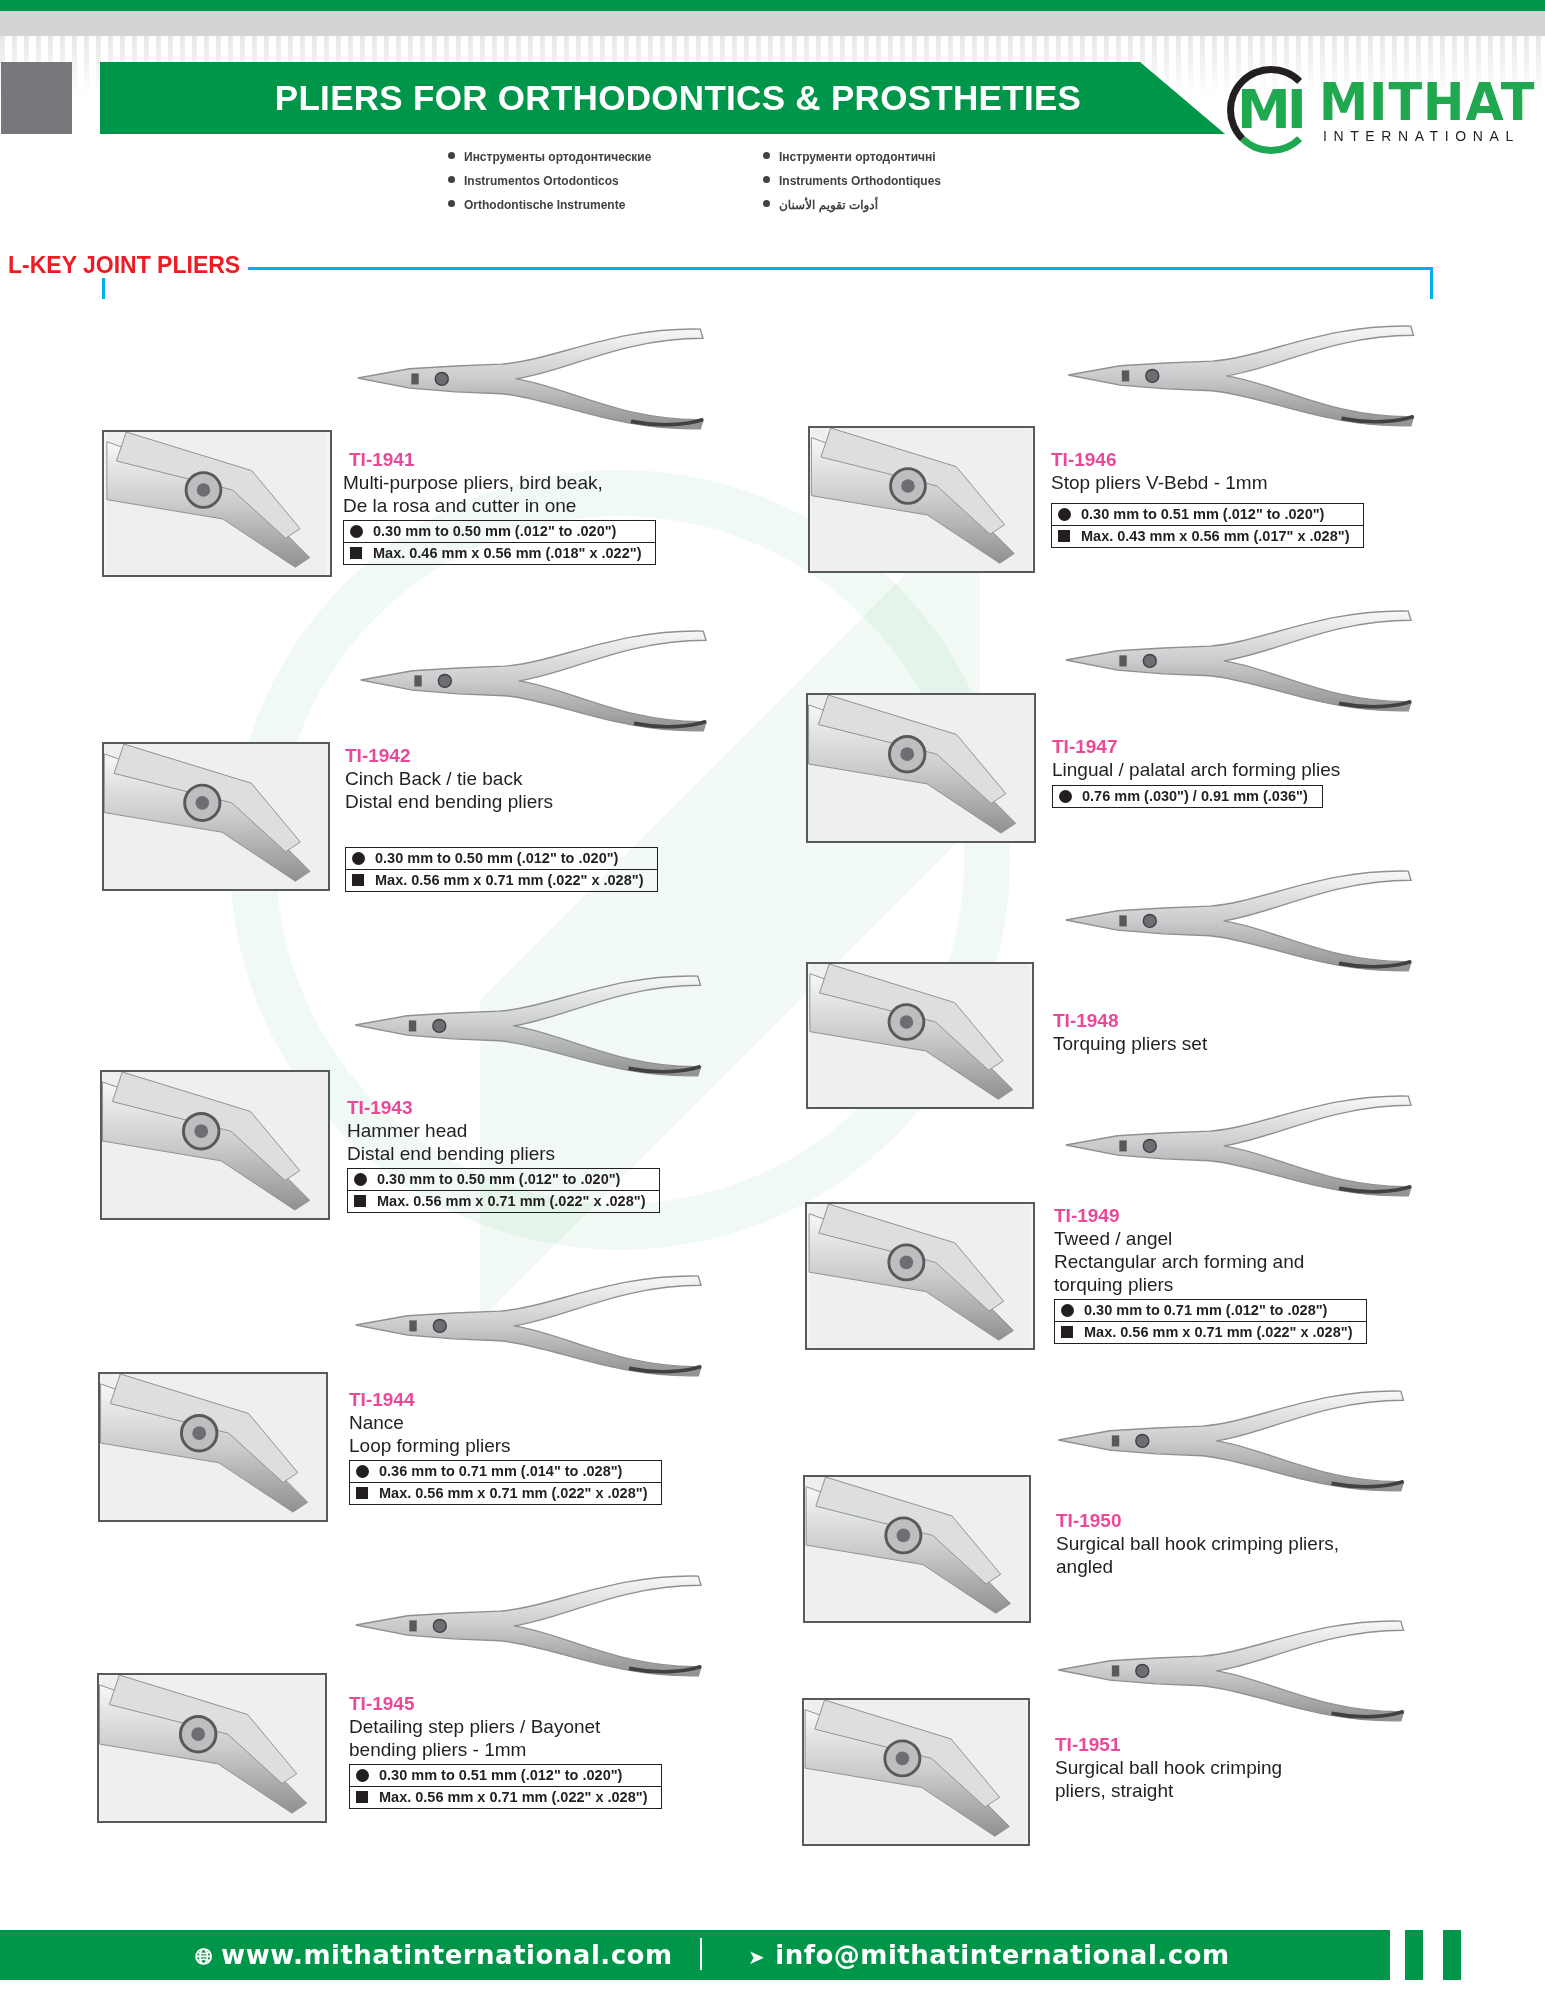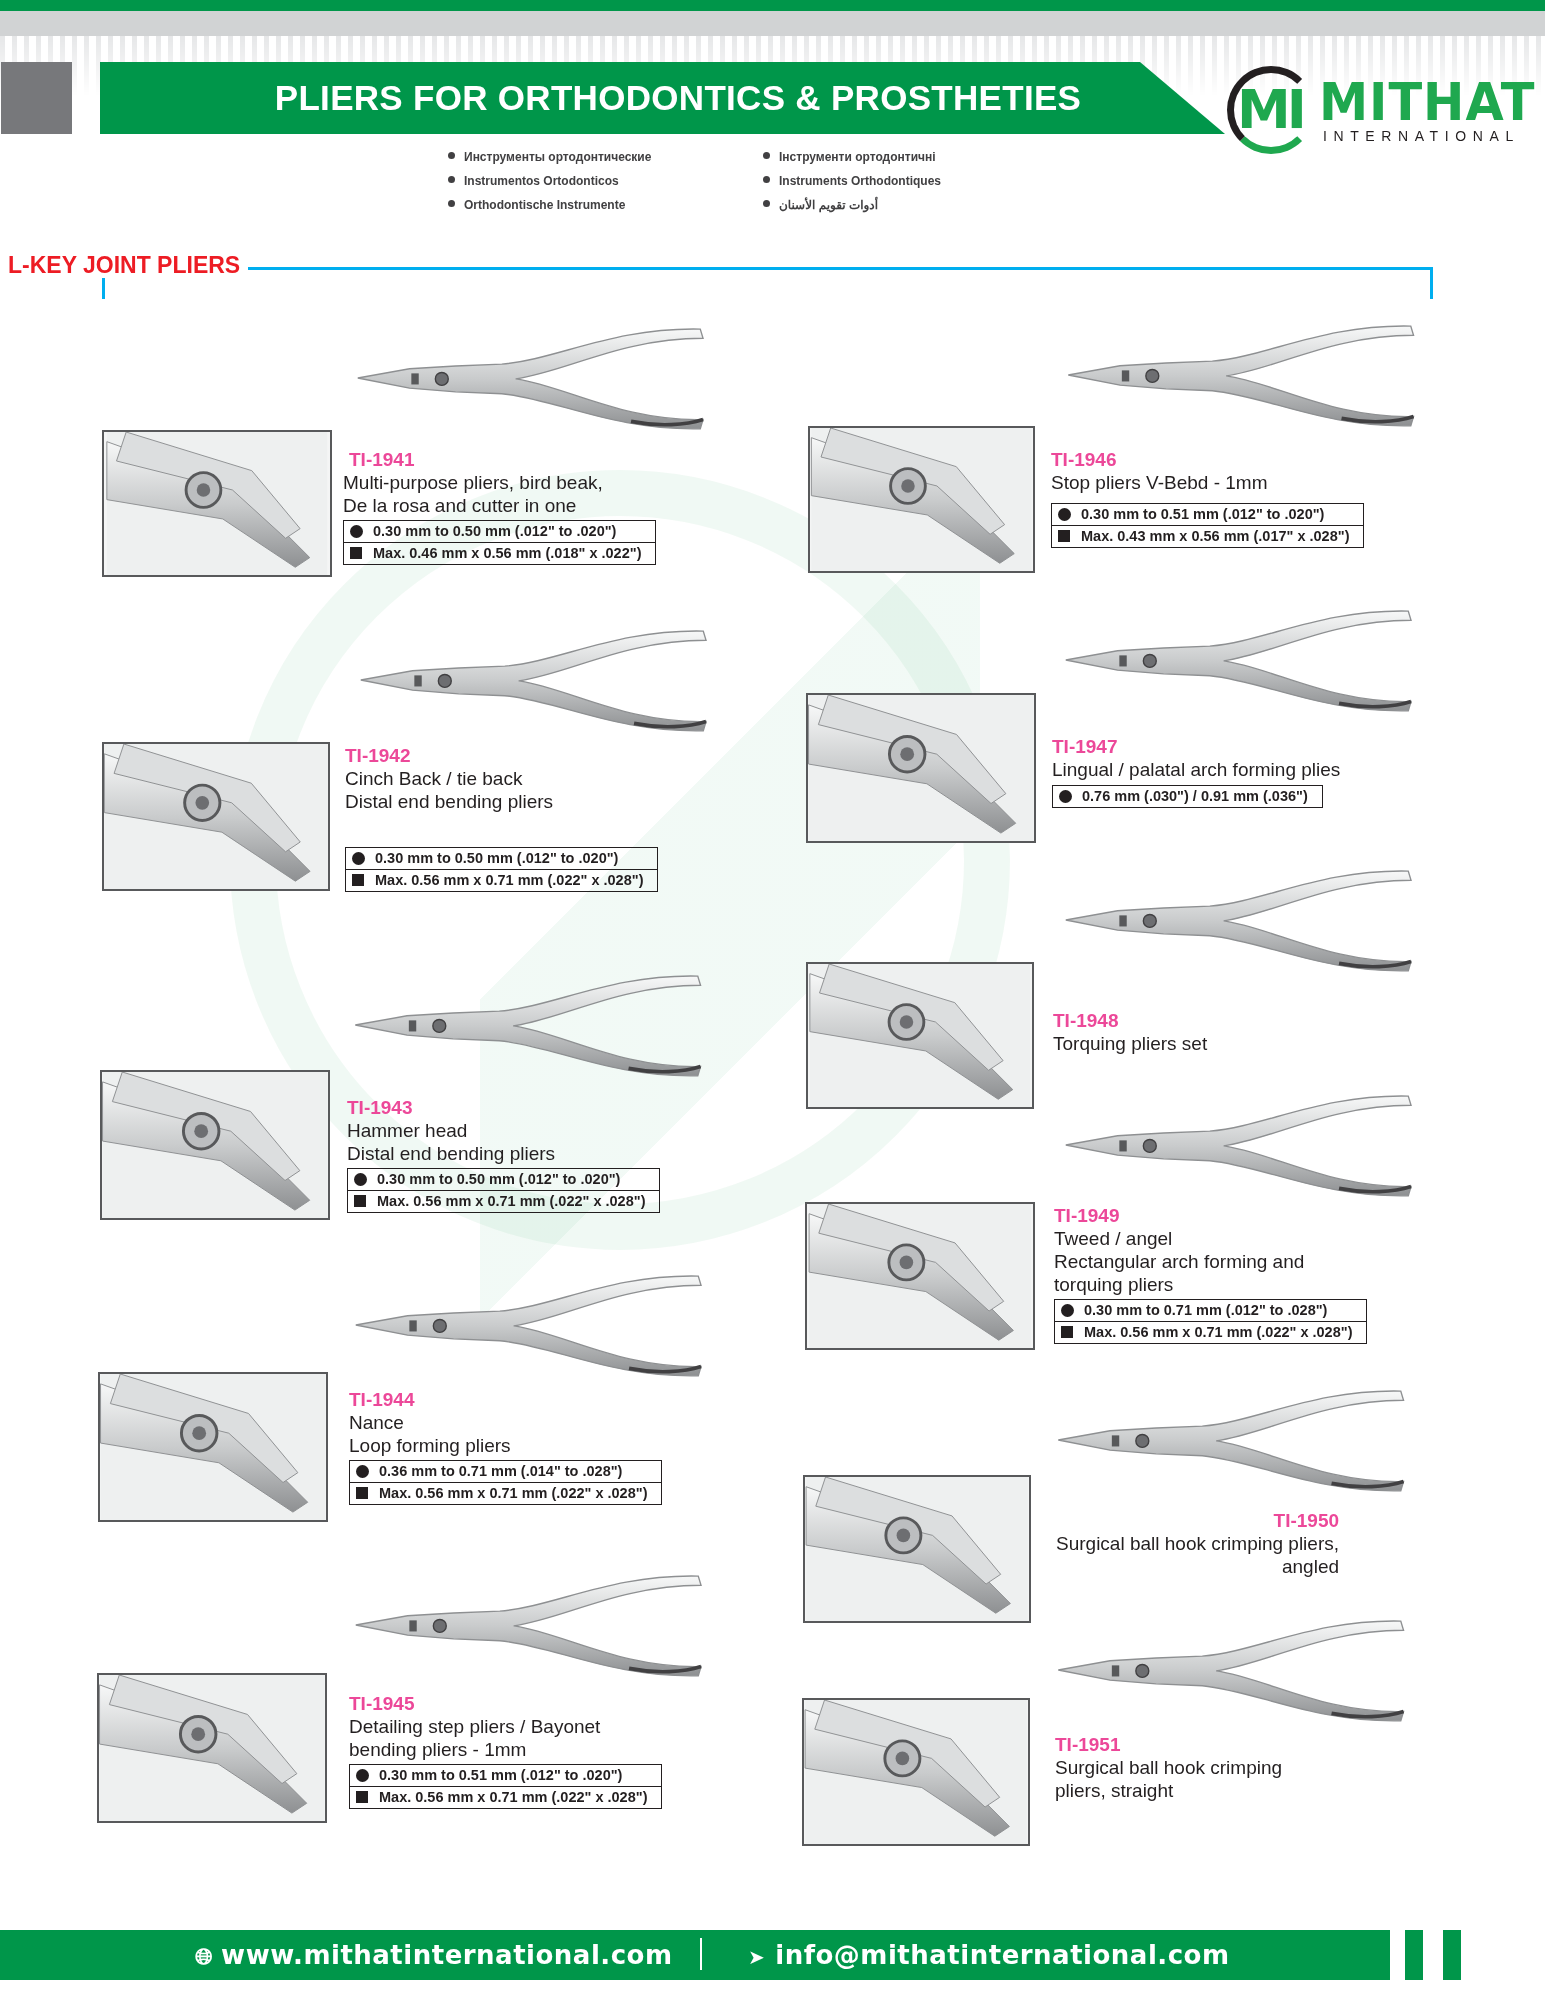--- a/index.html
+++ b/index.html
@@ -254,21 +254,21 @@
     <div class="spec-row"><span class="square-icon"></span><span>Max. 0.56 mm x 0.71 mm (.022" x .028")</span></div>
   </div>
 </div>
 
 <div class="tool-img" style="left:1040px;top:1380px;width:380px;"><svg>
       <use href="#plier"></use>
     </svg></div>
 <div class="detail-box" style="left:803px;top:1475px;width:228px;height:148px;"><svg>
       <use href="#detail"></use>
     </svg></div>
-<div class="info" style="left:1056px;top:1510px;text-align:right;">
+<div class="info" style="left:1056px;top:1510px;">
   <div class="code">TI-1950</div>
   <div class="desc">Surgical ball hook crimping pliers,</div>
   <div class="desc">angled</div>
 </div>
 
 <div class="tool-img" style="left:1040px;top:1610px;width:380px;"><svg>
       <use href="#plier"></use>
     </svg></div>
 <div class="detail-box" style="left:802px;top:1698px;width:228px;height:148px;"><svg>
       <use href="#detail"></use>

